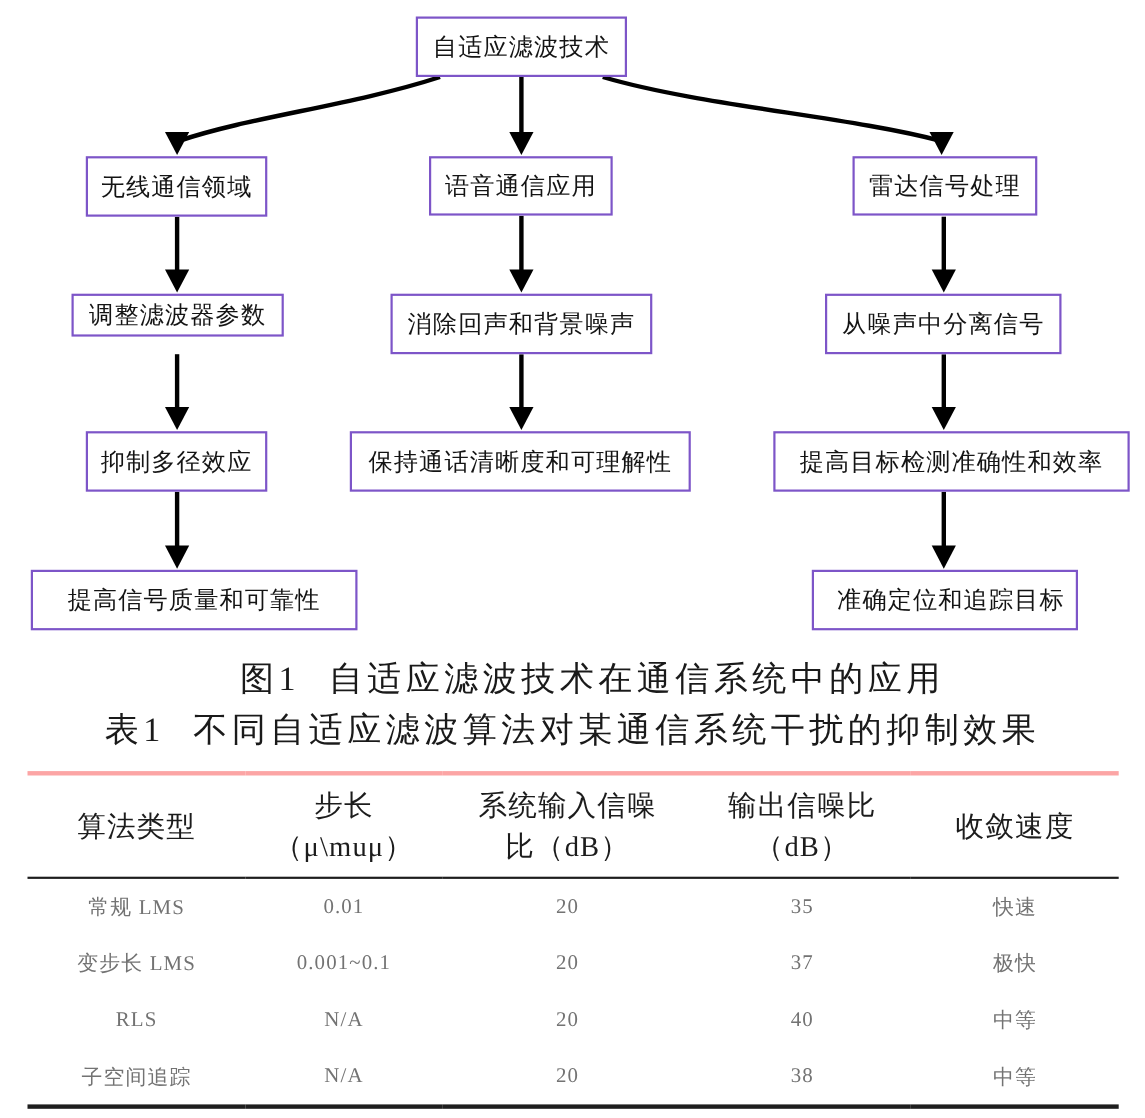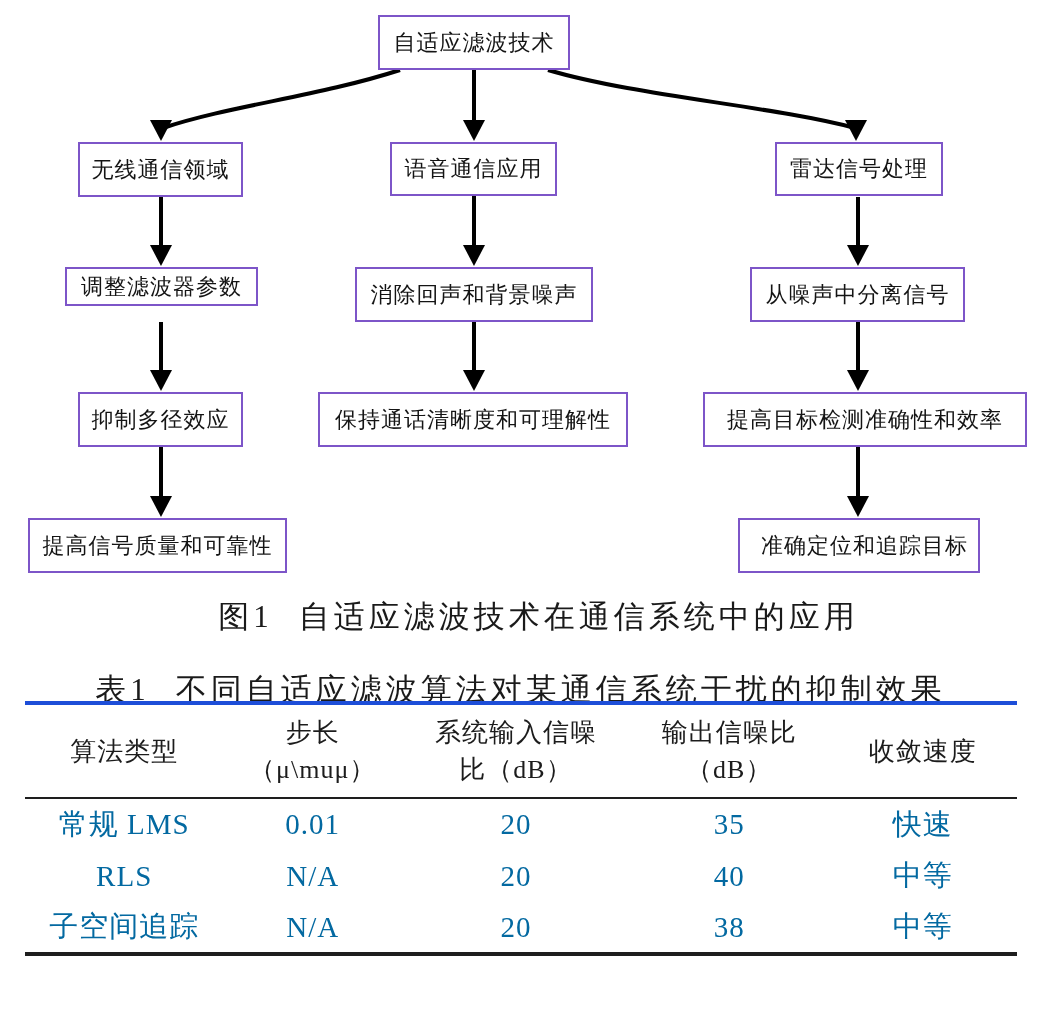--- a/index.html
+++ b/index.html
@@ -34,42 +34,42 @@
     text-align: center;
     font-size: 31px;
     letter-spacing: 4px;
     color: #1a1a1a;
   }
   .caption .cap-label { margin-right: 26px; }
   .results-table-wrap { position: absolute; left: 25px; top: 701px; width: 992px; }
   table.results {
     width: 100%;
     border-collapse: collapse;
-    border-top: 4px solid #1d4ed8;
+    border-top: 4px solid #fca5a5;
     border-bottom: 4px solid #1e1e1e;
     font-family: "Liberation Serif", serif;
   }
   table.results thead tr { border-bottom: 2px solid #1e1e1e; }
   table.results th {
     font-weight: normal;
     font-size: 26px;
     letter-spacing: 1px;
     text-align: center;
     vertical-align: middle;
     height: 95px;
     line-height: 37px;
     color: #1c1c1c;
   }
   table.results td {
-    font-size: 29px;
+    font-size: 19px;
     text-align: center;
     vertical-align: middle;
     height: 52px;
     letter-spacing: 1px;
-    color: #0369a1;
+    color: #737373;
   }
   .c1 { width: 20%; } .c2 { width: 18%; } .c3 { width: 23%; } .c4 { width: 20%; } .c5 { width: 19%; }
 </style>
 </head>
 <body>
 
 <div class="page">
 
   <svg class="connectors" viewBox="0 0 1041 1016" xmlns="http://www.w3.org/2000/svg">
 
@@ -98,35 +98,35 @@
     <polygon points="847,370 869,370 858,391" fill="#000"></polygon>
     <line x1="858" y1="447" x2="858" y2="501" stroke="#000" stroke-width="4"></line>
     <polygon points="847,496 869,496 858,517" fill="#000"></polygon>
   </svg>
 
   <div class="flow-node" style="left:378px; top:15px; width:192px; height:55px;">自适应滤波技术</div>
 
   <div class="flow-node" style="left:78px;  top:142px; width:165px; height:55px;">无线通信领域</div>
   <div class="flow-node" style="left:65px;  top:267px; width:193px; height:39px;">调整滤波器参数</div>
   <div class="flow-node" style="left:78px;  top:392px; width:165px; height:55px;">抑制多径效应</div>
-  <div class="flow-node" style="left:28px;  top:518px; width:259px; height:55px;">提高信号质量和可靠性</div>
+  <div class="flow-node" style="left:28px;  top:518px; width:297px; height:55px;">提高信号质量和可靠性</div>
 
   <div class="flow-node" style="left:355px; top:267px; width:238px; height:55px;">消除回声和背景噪声</div>
   <div class="flow-node" style="left:390px; top:142px; width:167px; height:54px;">语音通信应用</div>
   <div class="flow-node" style="left:318px; top:392px; width:310px; height:55px;">保持通话清晰度和可理解性</div>
 
   <div class="flow-node" style="left:775px; top:142px; width:168px; height:54px;">雷达信号处理</div>
   <div class="flow-node" style="left:750px; top:267px; width:215px; height:55px;">从噪声中分离信号</div>
   <div class="flow-node" style="left:703px; top:392px; width:324px; height:55px;">提高目标检测准确性和效率</div>
   <div class="flow-node" style="left:738px; top:518px; width:242px; height:55px;padding-left:11px;">准确定位和追踪目标</div>
 
   <div class="caption" style="top:596px;margin-left:18px;">
     <span class="cap-label">图1</span><span>自适应滤波技术在通信系统中的应用</span>
   </div>
-  <div class="caption" style="top:669px;">
+  <div class="caption" style="top:643px;">
     <span class="cap-label">表1</span><span>不同自适应滤波算法对某通信系统干扰的抑制效果</span>
   </div>
 
   <div class="results-table-wrap">
     <table class="results">
       <thead>
         <tr>
           <th class="c1">
             <div>算法类型</div>
             <div></div>
@@ -151,20 +151,27 @@
       </thead>
       <tbody>
         <tr>
           <td>常规 LMS</td>
           <td>0.01</td>
           <td>20</td>
           <td>35</td>
           <td>快速</td>
         </tr>
         <tr>
+          <td>变步长 LMS</td>
+          <td>0.001~0.1</td>
+          <td>20</td>
+          <td>37</td>
+          <td>极快</td>
+        </tr>
+        <tr>
           <td>RLS</td>
           <td>N/A</td>
           <td>20</td>
           <td>40</td>
           <td>中等</td>
         </tr>
         <tr>
           <td>子空间追踪</td>
           <td>N/A</td>
           <td>20</td>

